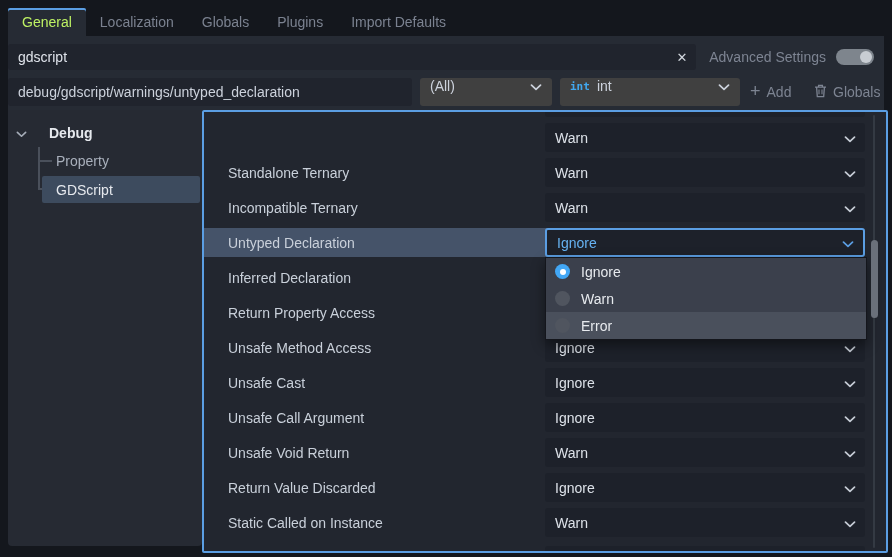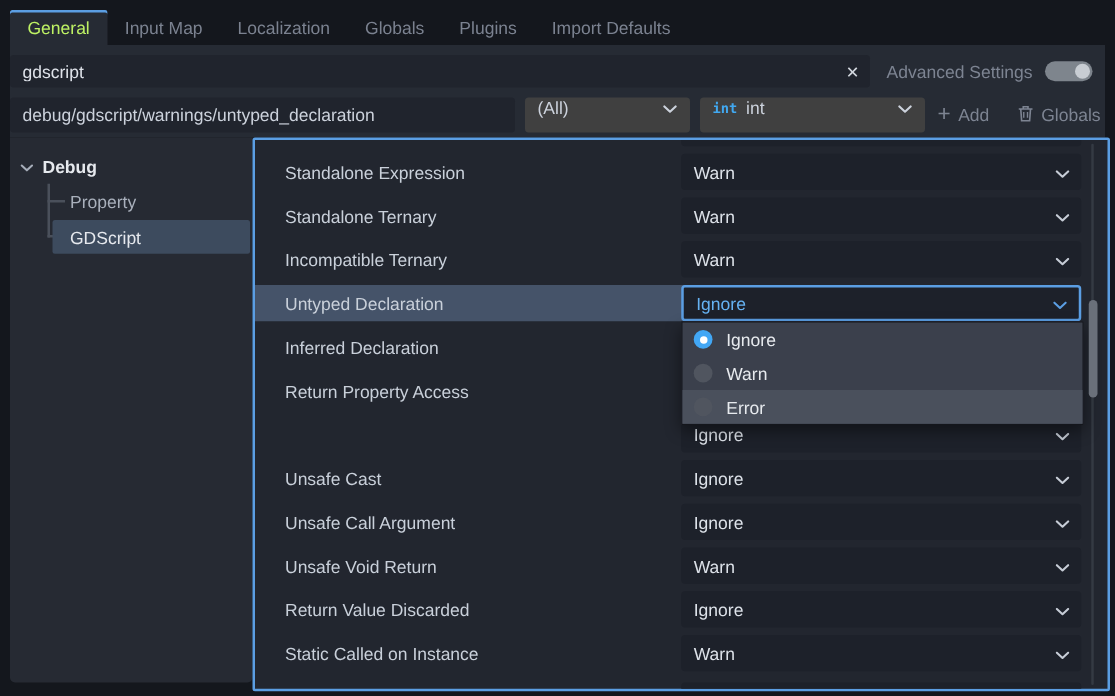--- a/index.html
+++ b/index.html
@@ -51,21 +51,21 @@
   .int-icon{color:#41a8f0;font-family:"DejaVu Sans Mono",monospace;font-weight:bold;font-size:11px;}
   .flat-btn{position:absolute;top:0;height:28px;display:flex;align-items:center;gap:6px;color:#7d8492;font-size:14px;cursor:default;}
   .add-btn{left:742px;}
   .del-btn{left:806px;}
   .plus-glyph{font-size:18px;line-height:1;margin-top:-2px;}
 
   
   .sidebar{position:absolute;left:8px;top:110px;width:194px;height:436px;background:#262a33;border-radius:0 0 4px 4px;}
   .tree-line{position:absolute;background:#4a505b;}
   .tree-item{position:absolute;display:flex;align-items:center;font-size:14px;cursor:default;}
-  .tree-debug{left:8px;top:10px;height:26px;gap:7px;color:#e6e9ee;font-weight:bold;}
+  .tree-debug{left:8px;top:10px;height:26px;gap:22px;color:#e6e9ee;font-weight:bold;}
   .tree-debug .chev{color:#a6adb9;}
   .tree-settings{left:48px;top:38px;height:26px;color:#a9b0bc;}
   .tree-sel{
     position:absolute;left:34px;top:66px;width:158px;height:27px;background:#3d4b5e;border-radius:2px;
     display:flex;align-items:center;padding-left:14px;box-sizing:border-box;color:#e6e9ee;font-size:14px;cursor:default;
   }
 
   
   .panel{
     position:absolute;left:202px;top:110px;width:686px;height:443px;box-sizing:border-box;
@@ -107,23 +107,20 @@
 </head>
 <body>
 
 <div class="toolbar-bg"></div>
 
 <div class="tabbar">
     <div class="tab active">
     <span class="tab-label">General</span>
   </div>
     <div class="tab">
-    <span class="tab-label">Input Map</span>
-  </div>
-    <div class="tab">
     <span class="tab-label">Localization</span>
   </div>
     <div class="tab">
     <span class="tab-label">Globals</span>
   </div>
     <div class="tab">
     <span class="tab-label">Plugins</span>
   </div>
     <div class="tab">
     <span class="tab-label">Import Defaults</span>
@@ -186,21 +183,20 @@
   </div>
   <div class="tree-sel">
     <span>GDScript</span>
   </div>
 </div>
 
 <div class="panel">
   <div class="partial-cell top"></div>
   <div id="rows">
       <div class="row" style="top: 11px;">
-    <div class="row-label">Standalone Expression</div>
     <div class="cell">
       <span class="cell-value">Warn</span>
       <span class="chev"><svg width="12" height="7" viewBox="0 0 12 7">
               <path d="M1.5 1.2 L6 5.4 L10.5 1.2" fill="none" stroke="currentColor" stroke-width="1.7" stroke-linecap="round" stroke-linejoin="round"></path>
             </svg></span>
     </div>
   </div>
       <div class="row" style="top: 46px; padding-left: 32px;">
     <div class="row-label">Standalone Ternary</div>
     <div class="cell">
@@ -240,20 +236,21 @@
       <div class="row" style="top: 186px;">
     <div class="row-label">Return Property Access</div>
     <div class="cell">
       <span class="cell-value"></span>
       <span class="chev"><svg width="12" height="7" viewBox="0 0 12 7">
               <path d="M1.5 1.2 L6 5.4 L10.5 1.2" fill="none" stroke="currentColor" stroke-width="1.7" stroke-linecap="round" stroke-linejoin="round"></path>
             </svg></span>
     </div>
   </div>
       <div class="row" style="top: 221px;">
+    <div class="row-label">Unsafe Method Access</div>
     <div class="cell">
       <span class="cell-value">Ignore</span>
       <span class="chev"><svg width="12" height="7" viewBox="0 0 12 7">
               <path d="M1.5 1.2 L6 5.4 L10.5 1.2" fill="none" stroke="currentColor" stroke-width="1.7" stroke-linecap="round" stroke-linejoin="round"></path>
             </svg></span>
     </div>
   </div>
       <div class="row" style="top: 256px;">
     <div class="row-label">Unsafe Cast</div>
     <div class="cell">

